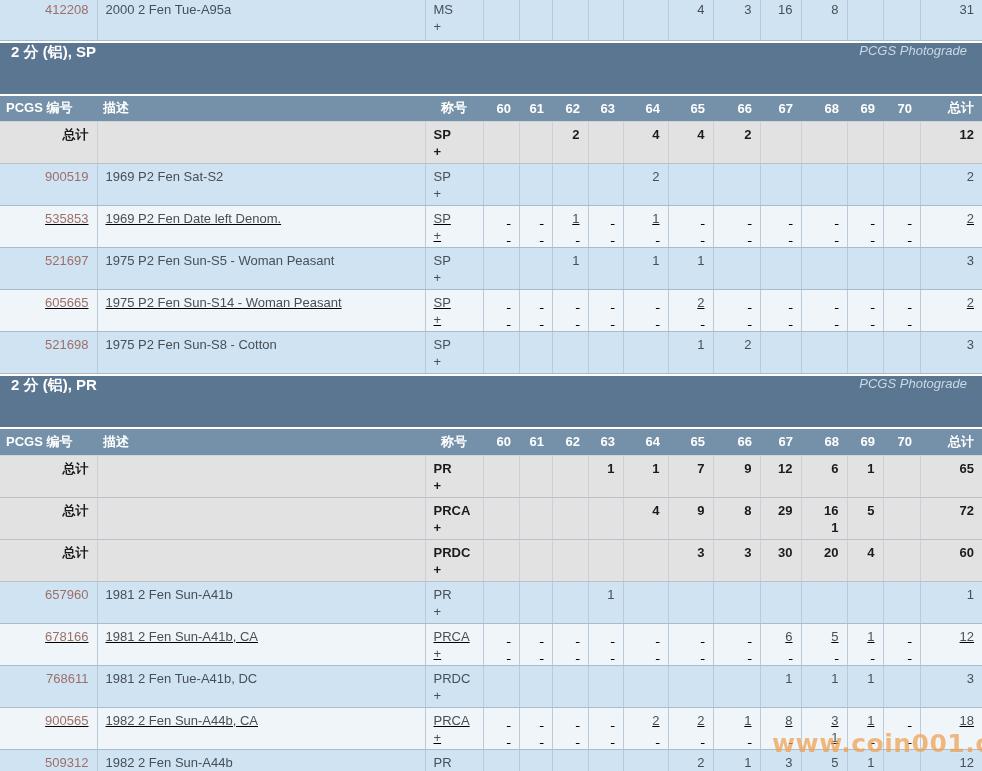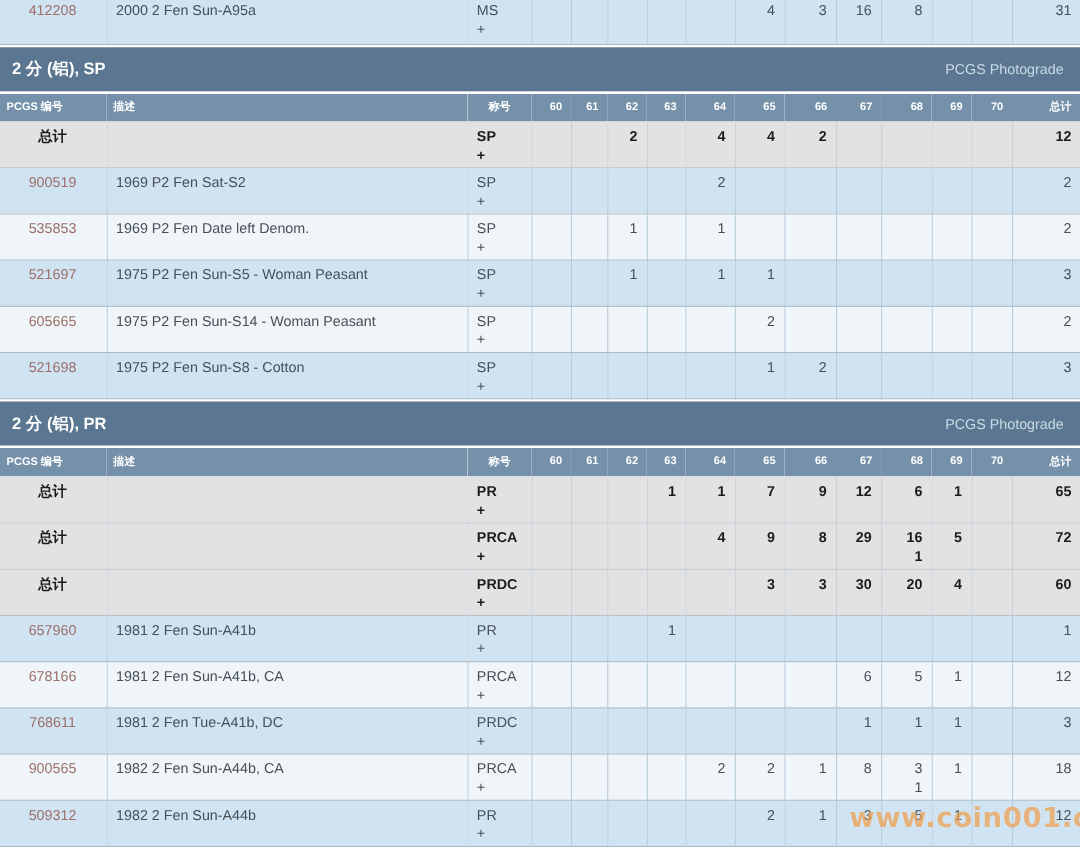--- a/index.html
+++ b/index.html
@@ -28,48 +28,48 @@
     font-size:13px;color:var(--c-text);
     border-right:1px solid var(--c-border-v);
     border-bottom:1px solid var(--c-border-h);
     padding:0 8px;overflow:hidden;white-space:nowrap;
   }
   .pop-table td:last-child{border-right:none;}
   .row-top td{height:40px;}
   .row-top .l1{padding-top:1px;}
   .l1{padding-top:4px;line-height:17px;min-height:17px;}
   .l2{line-height:17px;min-height:17px;}
-  .cell-pcgs{text-align:center;padding-left:7px !important;margin-top:10px;}
+  .cell-pcgs{text-align:right;padding-left:7px !important;margin-top:10px;}
   .pcgs-link{color:var(--c-link);text-decoration:none;cursor:pointer;}
   .cell-desc{text-align:left;color:var(--c-desc);}
   .cell-desig{text-align:left;color:#3a3f44;}
   .cell-num,.cell-total{text-align:right;}
   .row-blue{background:var(--c-blue);}
-  .row-white{background:var(--c-white);}
+  .row-white{background:var(--c-white);text-decoration:underline;}
   .row-gray{background:var(--c-gray);}
   .row-gray td{border-right-color:#c9d0d6;border-bottom-color:#b9c2ca;}
   .row-total td{font-weight:bold;color:#1b1b1b;}
   .row-total .total-label{font-weight:bold;color:#1b1b1b;}
   thead th{
     box-sizing:border-box;height:26px;background:var(--c-head);
-    color:#ffffff;font-size:10px;font-weight:bold;padding:0 8px;
+    color:#ffffff;font-size:13px;font-weight:bold;padding:0 8px;
     border:none;white-space:nowrap;overflow:hidden;
   }
   th.left{text-align:left;padding-left:6px;}
   th.center{text-align:center;}
   th.num{text-align:right;}
   thead tr{border-bottom:1px solid #ccd6de;}
   .section-bar{
-    box-sizing:border-box;height:40px;margin-top:2px;margin-bottom:2px;
+    box-sizing:border-box;height:51px;margin-top:2px;margin-bottom:2px;
     background:var(--c-bar);
-    display:flex;align-items:center;justify-content:space-between;
+    display:flex;justify-content:space-between;
     padding:0 15px 0 11px;
   }
   .section-title{color:#ffffff;font-size:15px;font-weight:bold;}
-  .photograde-link{color:var(--c-photograde);font-size:13px;text-decoration:none;cursor:pointer;}
+  .photograde-link{color:var(--c-photograde);font-size:13px;text-decoration:none;cursor:pointer;font-style:italic;}
   .watermark{
     position:absolute;top:729px;left:772px;z-index:5;pointer-events:none;
     font-family:"DejaVu Sans","Liberation Sans",sans-serif;
     font-size:25px;font-weight:bold;letter-spacing:0.5px;
     color:var(--c-watermark);opacity:0.72;
     text-shadow:0 0 2px rgba(255,255,255,0.45);
   }
 </style>
 </head>
 <body>
@@ -92,21 +92,21 @@
         <col style="width: 36px;">
         <col style="width: 37px;">
         <col style="width: 62px;">
       </colgroup>
     <tbody id="top-body">
         <tr class="row-blue row-top">
           <td class="cell-pcgs">
             <div class="l1"><a class="pcgs-link">412208</a></div>
           </td>
           <td class="cell-desc">
-            <div class="l1">2000 2 Fen Sun-A95a</div>
+            <div class="l1">2000 2 Fen Tue-A95a</div>
           </td>
           <td class="cell-desig">
             <div class="l1">MS</div>
             <div class="l2">+</div>
           </td>
           <td class="cell-num">
             <div class="l1">&nbsp;</div>
             <div class="l2">&nbsp;</div>
           </td>
           <td class="cell-num">

